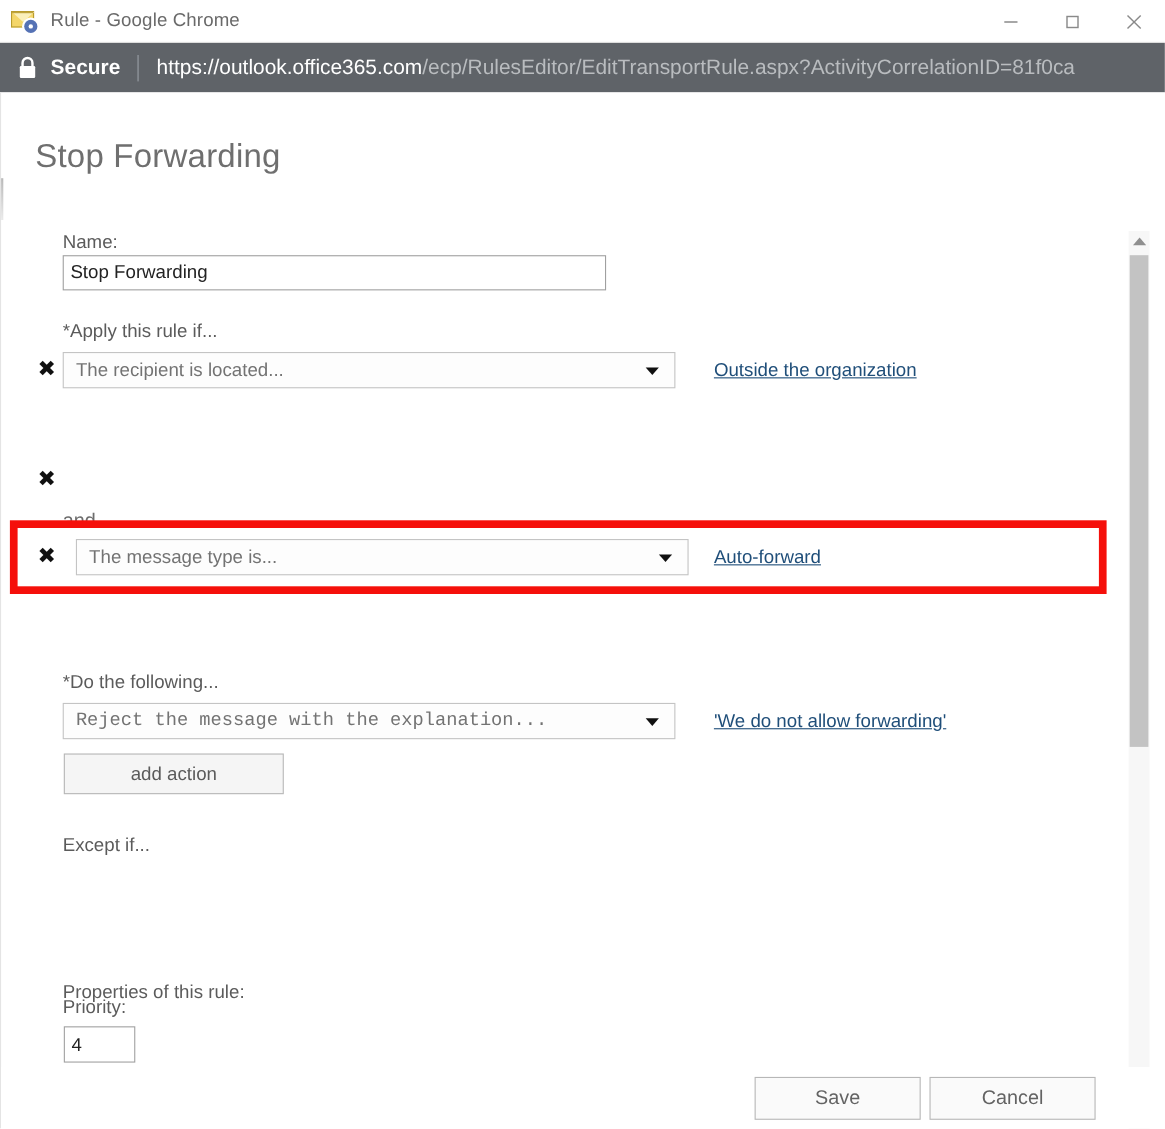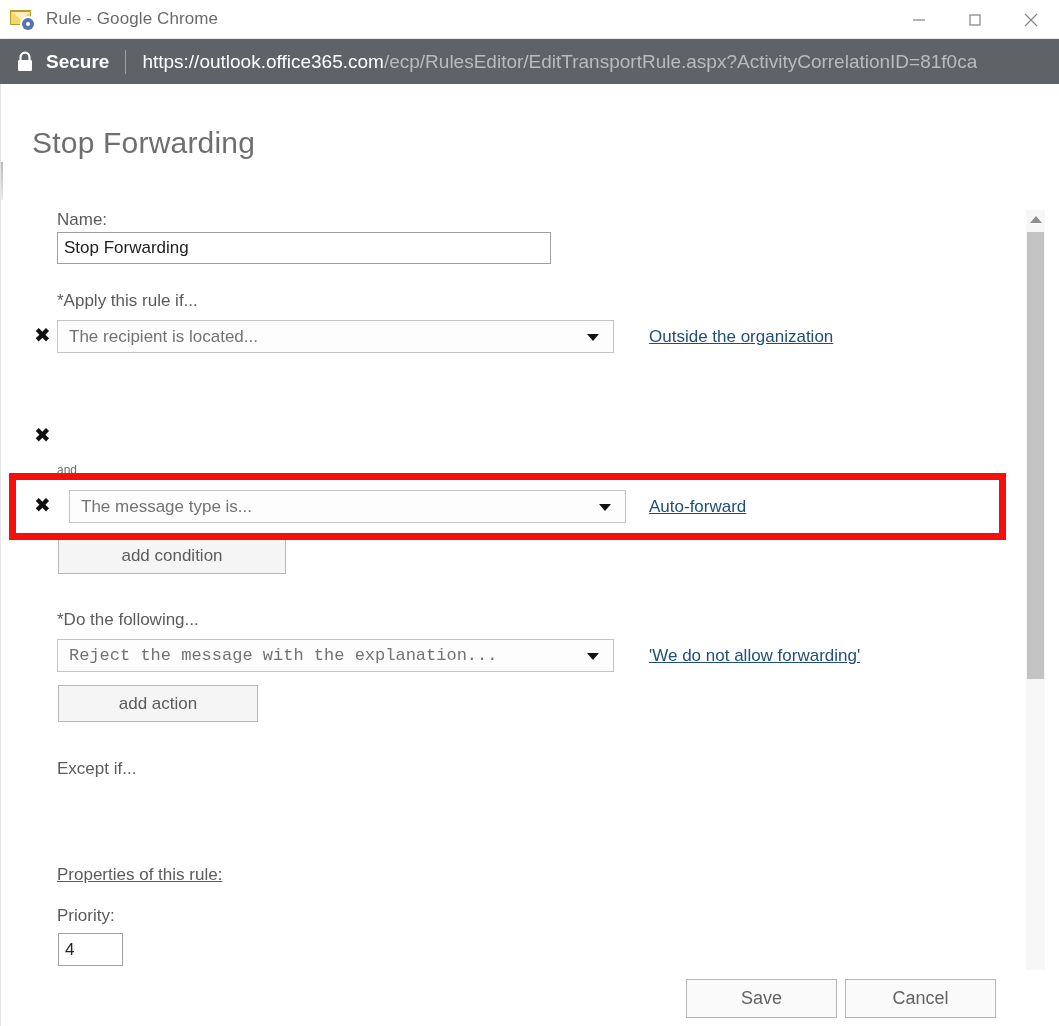--- a/index.html
+++ b/index.html
@@ -234,21 +234,21 @@
     height: 37px;
     display: flex;
     align-items: center;
     justify-content: center;
     font-size: 17px;
     color: #5b5b5b;
   }
 
   .and-text {
     position: absolute;
-    font-size: 12px;
+    font-size: 18px;
     color: #6d6d6d;
   }
 
   
   .chk {
     position: absolute;
     width: 19px; height: 19px;
     background: #f1f1f1;
     border: 1px solid #a9a9a9;
   }
@@ -383,39 +383,36 @@
 
       <div class="and-text" style="left:56px; top:253px;">and</div>
 
       <div class="xbtn" style="left:33px; top:285px;">✖</div>
       <div class="combo" style="left:56px; top:280px; width:557px;margin-left:12px;">
         <span class="combo-text">The message type is...</span>
         <span class="caret"></span>
       </div>
       <a class="link" style="left:648px; top:287px;">Auto-forward</a>
 
-      <div class="btn" style="left:57px; top:327px; width:228px;">
-        <span>add condition</span>
-      </div>
 
       <div class="lbl" style="left:56px; top:400px;">*Do the following...</div>
 
       <div class="combo" style="left:56px; top:429px; width:557px;font-family:Liberation Mono, monospace;">
         <span class="combo-text">Reject the message with the explanation...</span>
         <span class="caret"></span>
       </div>
       <a class="link" style="left:648px; top:436px;">'We do not allow forwarding'</a>
 
       <div class="btn" style="left:57px; top:475px; width:200px;">
         <span>add action</span>
       </div>
 
       <div class="lbl" style="left:56px; top:549px;">Except if...</div>
 
-      <div class="lbl" style="left:56px; top:655px;text-decoration:underline;">Properties of this rule:</div>
+      <div class="lbl" style="left:56px; top:682px;">Properties of this rule:</div>
       <div class="lbl" style="left:56px; top:696px;">Priority:</div>
       <input class="txtbox" style="left: 57px; top: 723px; width: 65px; height: 33px;" value="4">
 
       <div class="chk" style="left:58px; top:789px;">
         <svg width="17" height="17" viewBox="0 0 17 17">
             <path d="M3 9 L6.5 12.5 L14 3.5" fill="none" stroke="#1a1a1a" stroke-width="2.2"></path>
           </svg>
       </div>
       <div class="lbl" style="left:88px; top:791px;">Audit this rule with severity level:</div>
 

